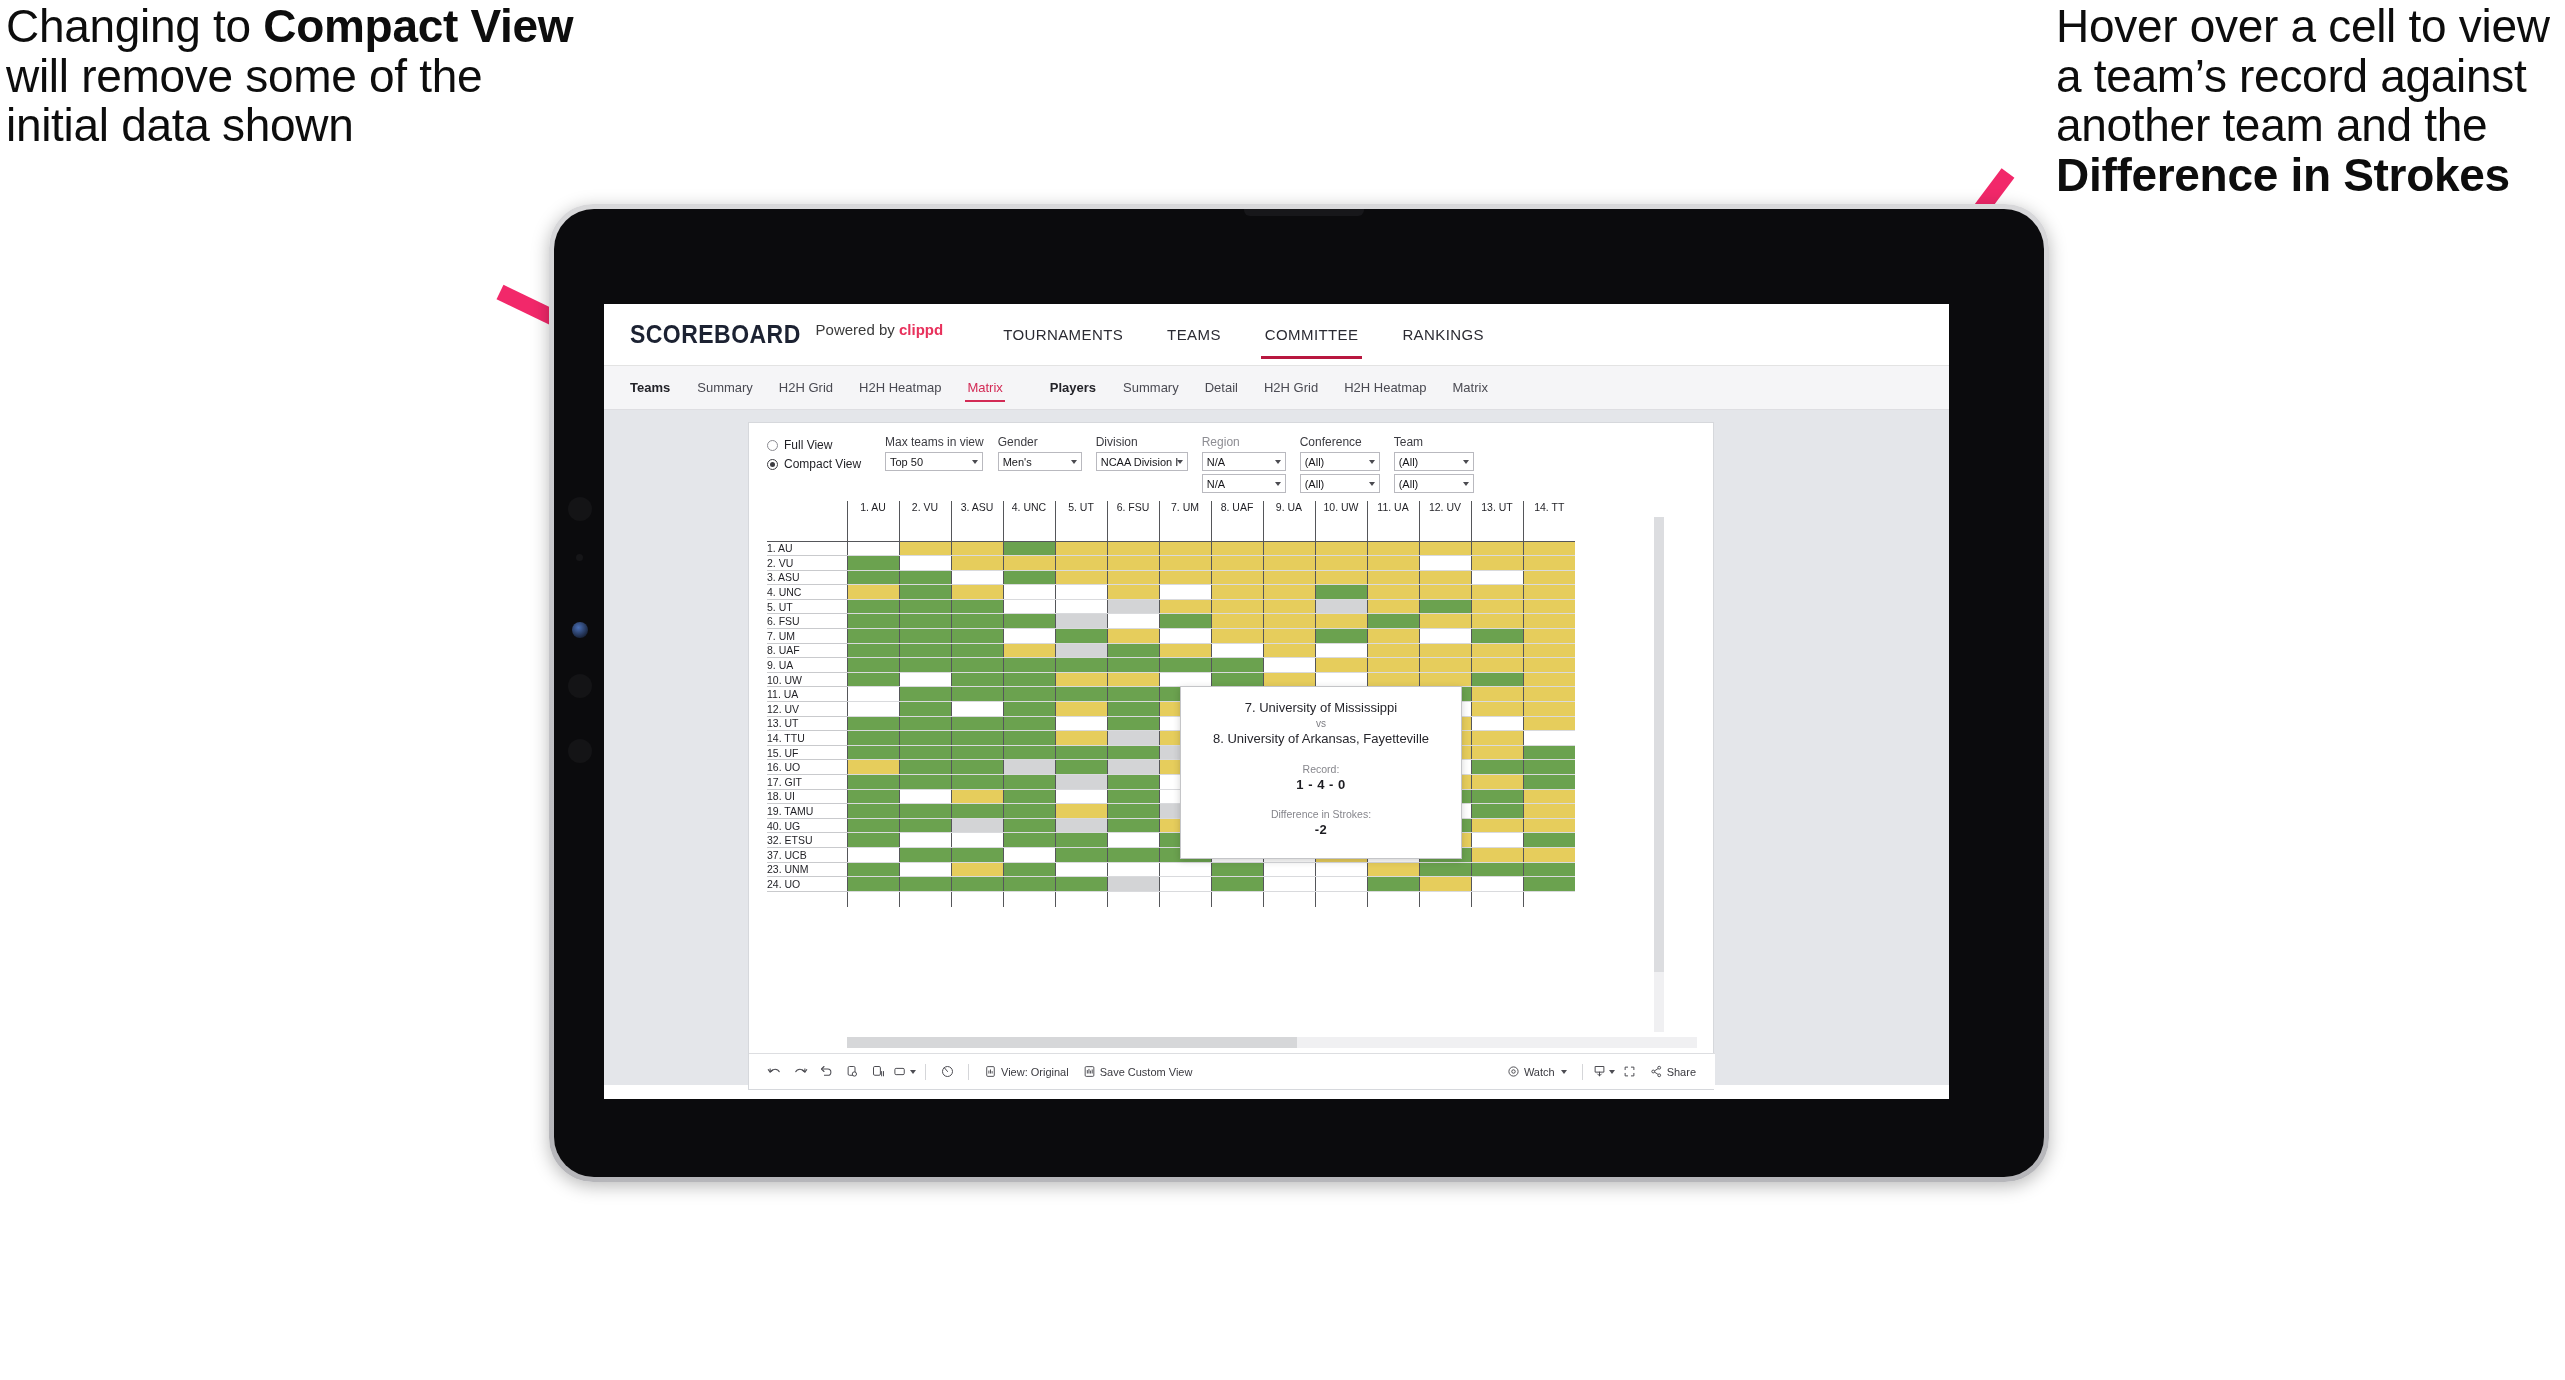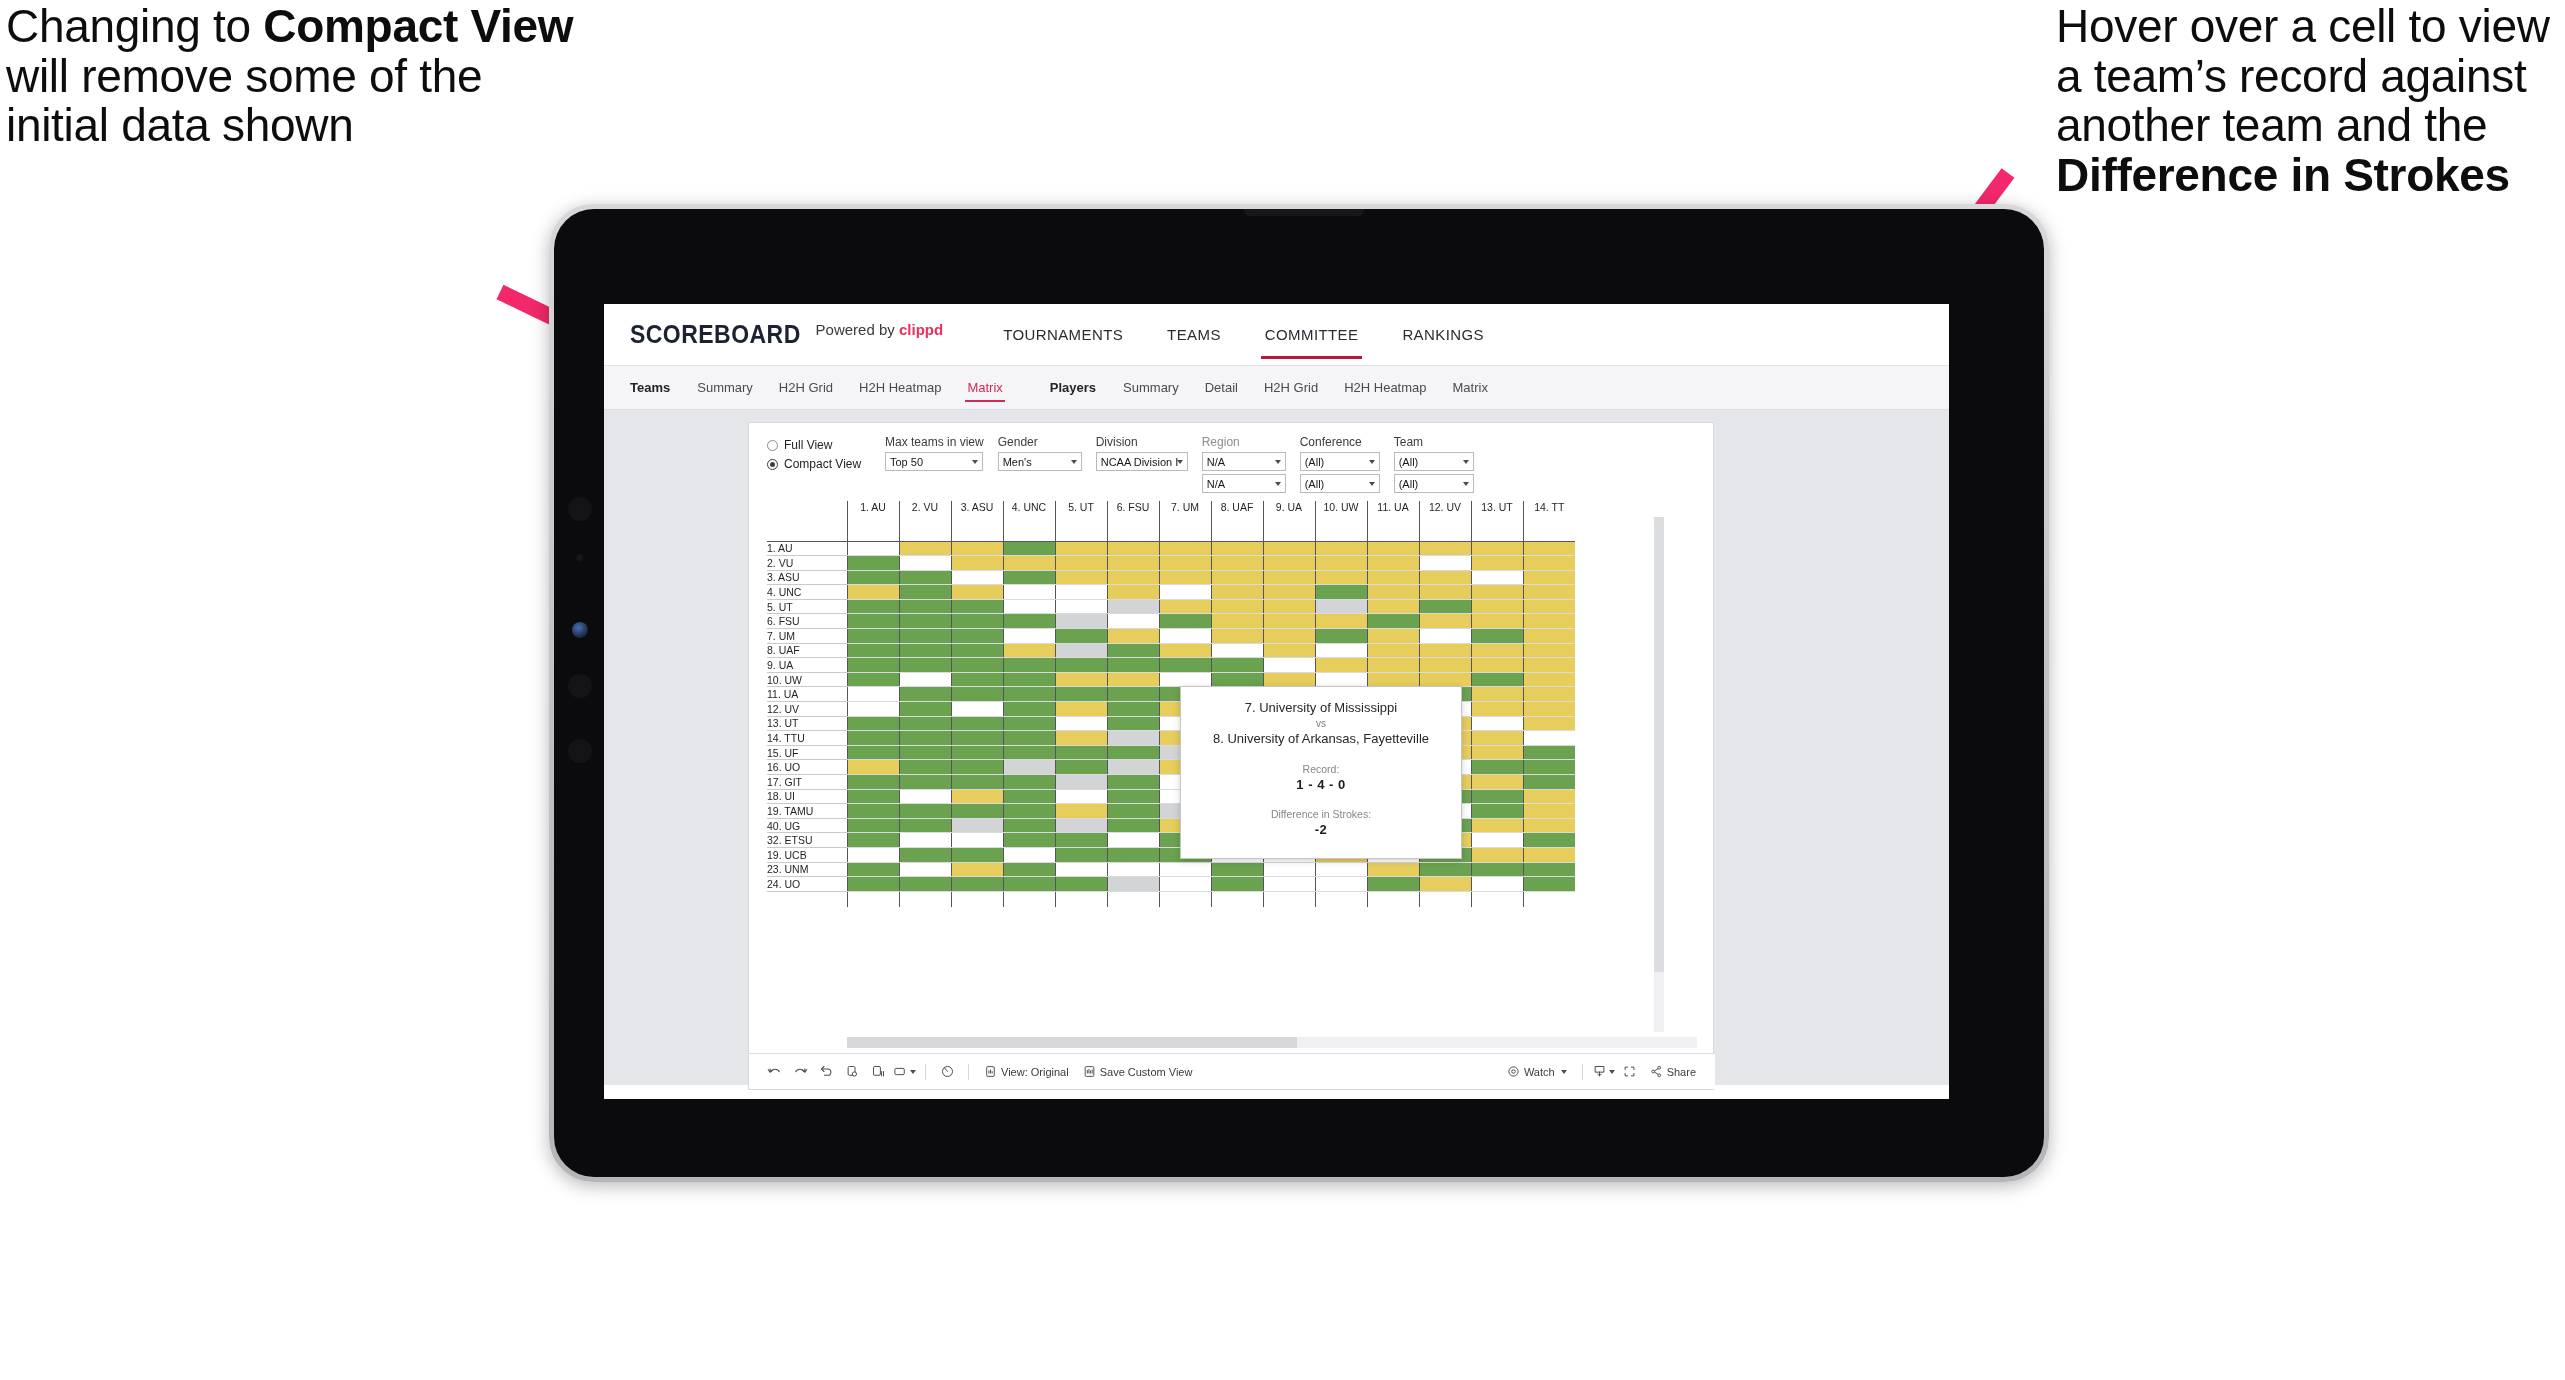--- a/index.html
+++ b/index.html
@@ -772,21 +772,21 @@
                       <td class="cell g"></td>
                       <td class="cell g"></td>
                       <td class="cell w"></td>
                       <td class="cell y"></td>
                       <td class="cell g"></td>
                       <td class="cell y"></td>
                       <td class="cell w"></td>
                       <td class="cell g"></td>
                     </tr>
                     <tr>
-                      <td class="rowhead">19. UCB</td>
+                      <td class="rowhead">37. UCB</td>
                       <td class="cell w"></td>
                       <td class="cell g"></td>
                       <td class="cell g"></td>
                       <td class="cell w"></td>
                       <td class="cell g"></td>
                       <td class="cell g"></td>
                       <td class="cell g"></td>
                       <td class="cell w"></td>
                       <td class="cell w"></td>
                       <td class="cell y"></td>

